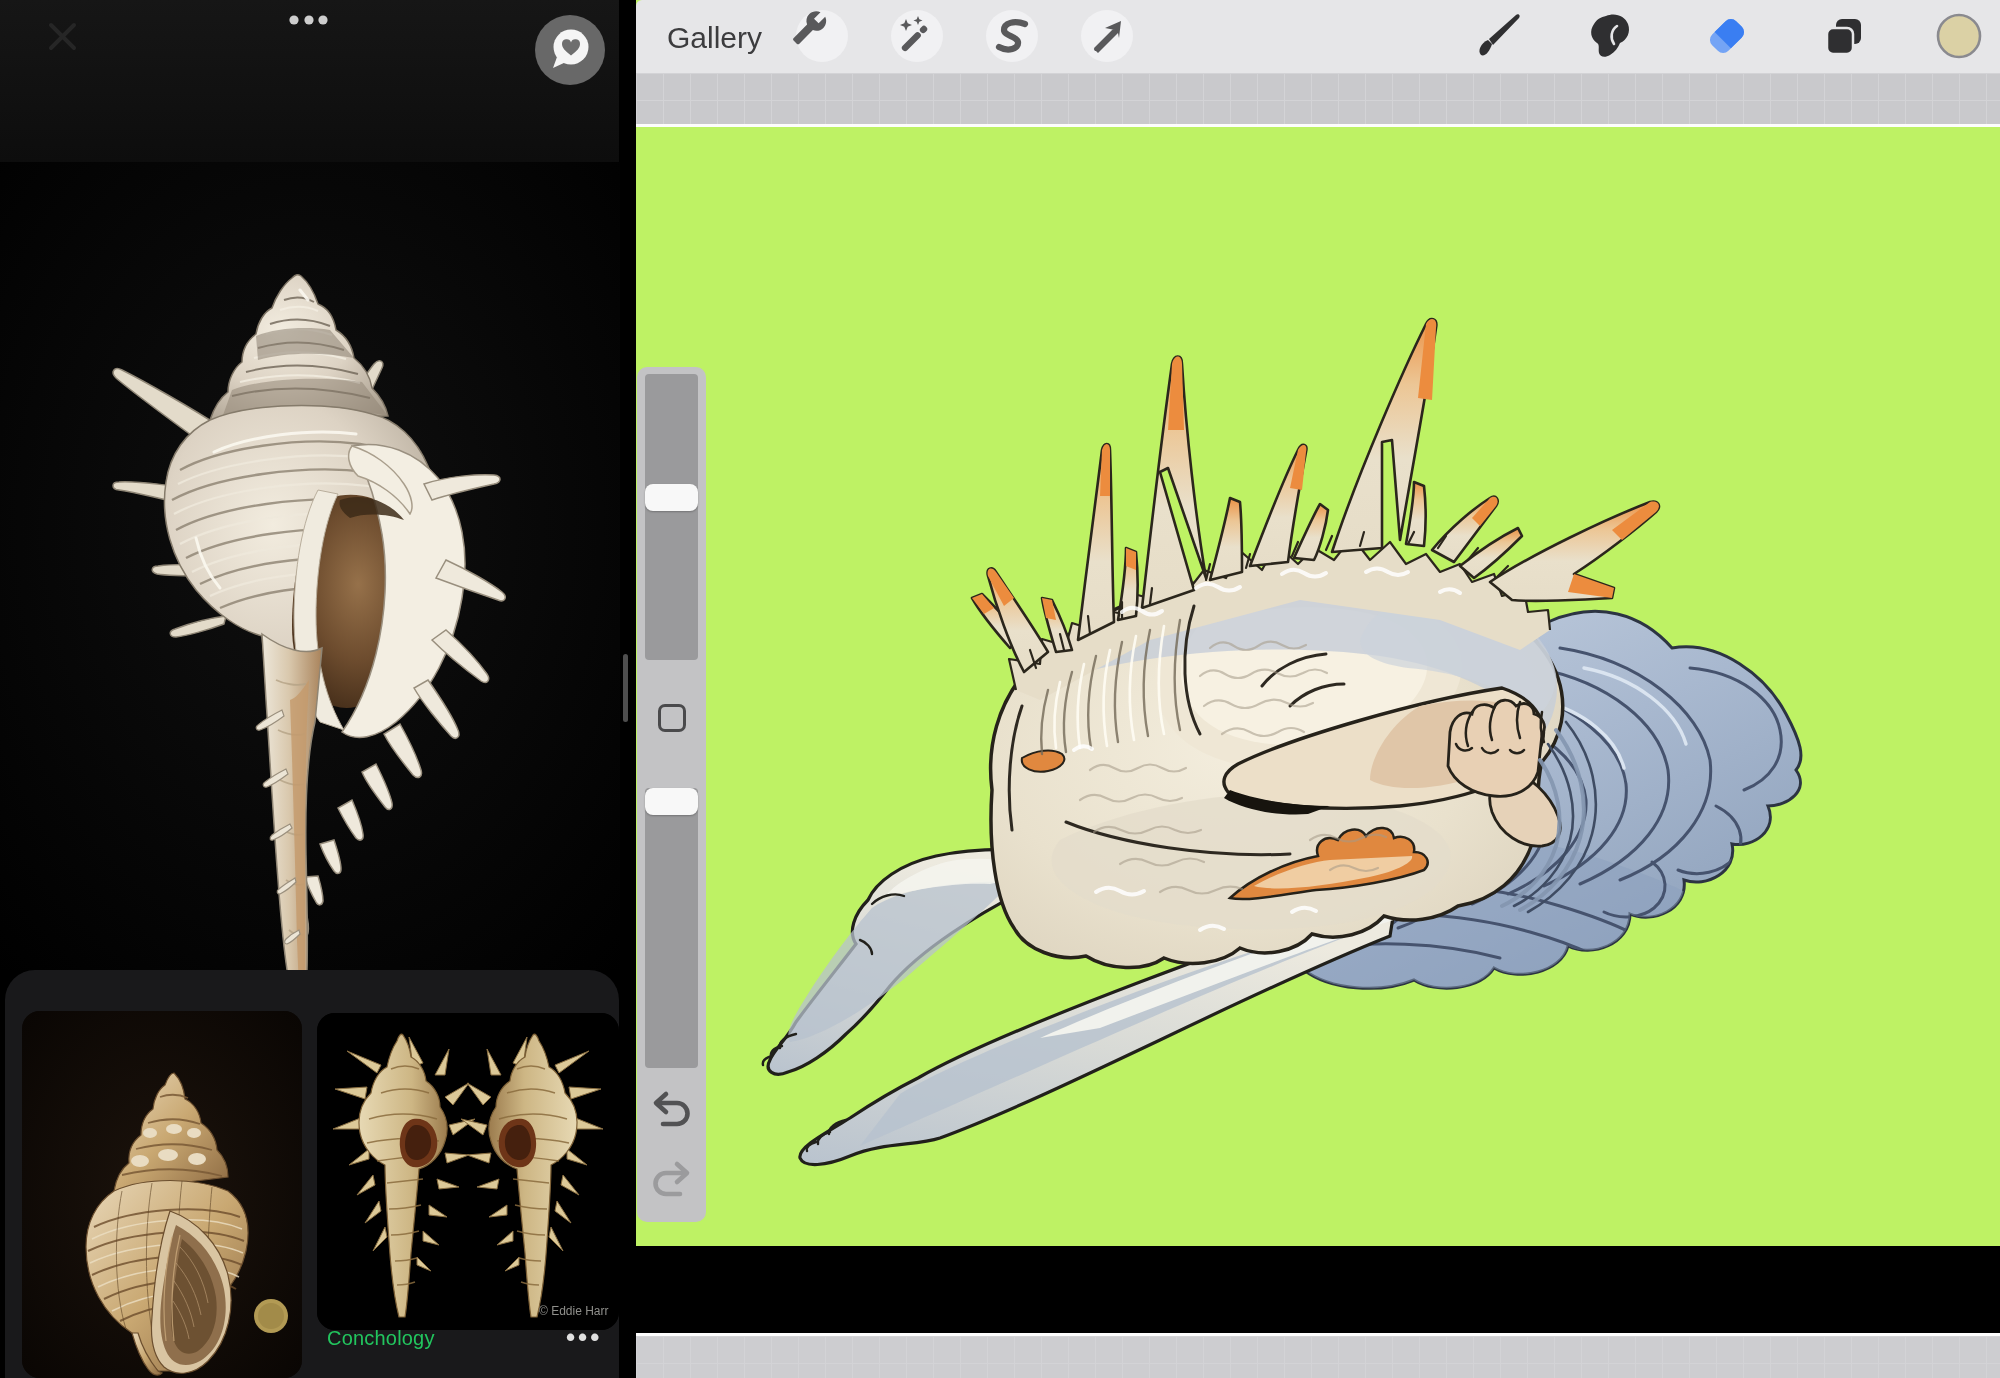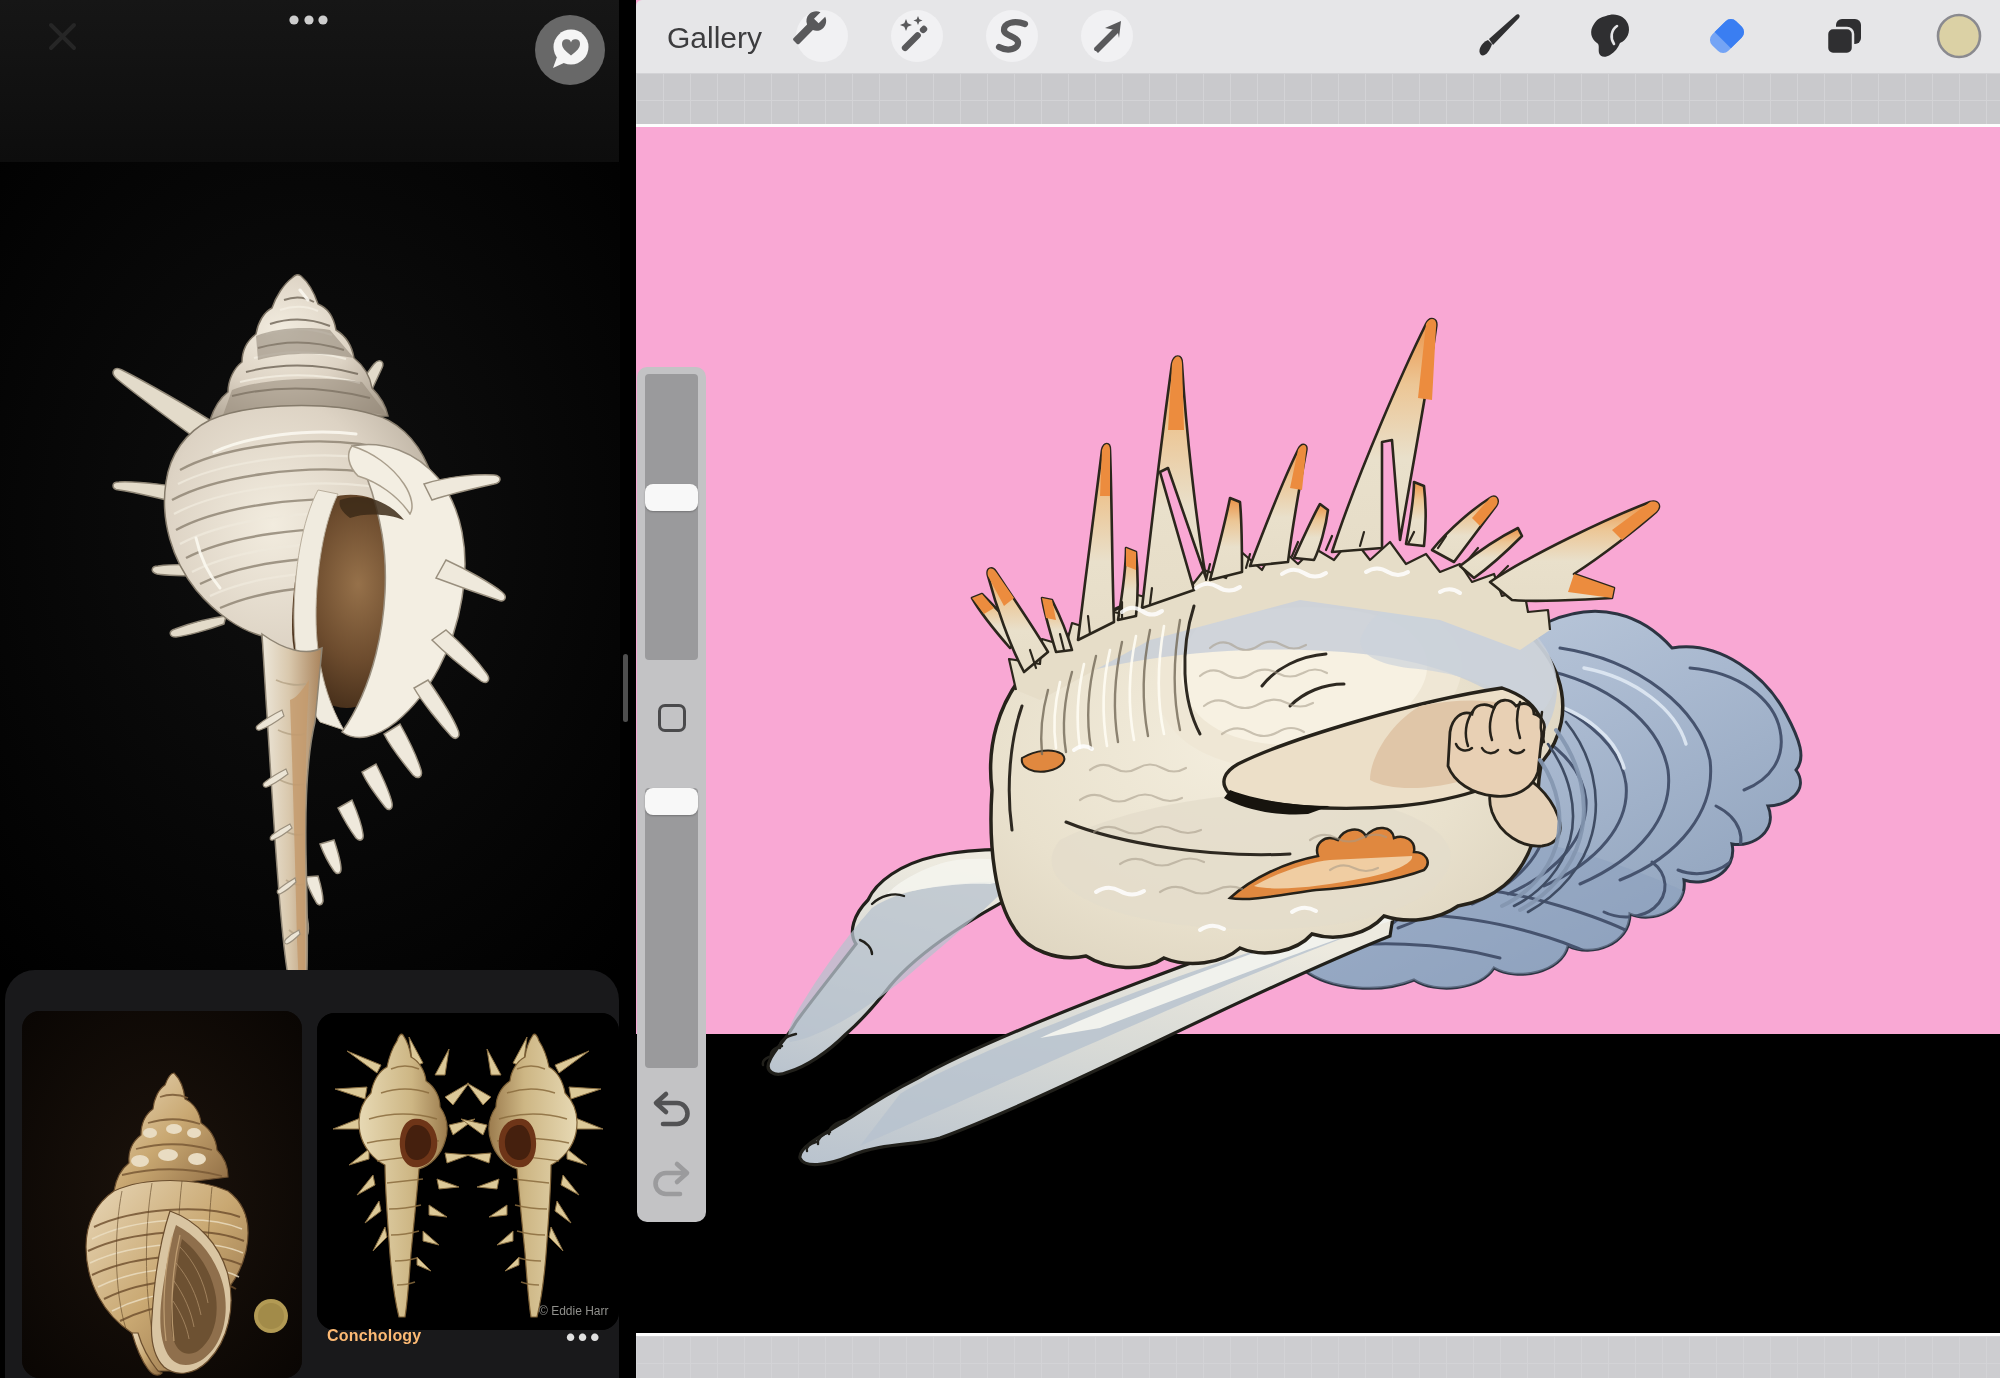--- a/index.html
+++ b/index.html
@@ -2,24 +2,24 @@
 <html><head><meta charset="utf-8">
 <style>
 html,body{margin:0;padding:0;width:2000px;height:1378px;background:#000;overflow:hidden;
 font-family:"Liberation Sans",sans-serif;position:relative}
 .abs{position:absolute}
 #leftpanel{left:0;top:0;width:556px;height:1378px;background:#000}
 #topbar{left:0;top:0;width:619px;height:162px;background:linear-gradient(#161616,#0d0d0d)}
 #sheet{left:5px;top:970px;width:614px;height:408px;border-radius:30px 30px 0 0;background:#19191b}
 #card1{left:22px;top:1011px;width:280px;height:367px;border-radius:18px;background:#0c0907;overflow:hidden}
 #card2{left:317px;top:1013px;width:302px;height:317px;border-radius:18px;background:#050505;overflow:hidden}
-#conch{left:327px;top:1327px;color:#fdba74;font-size:16px;font-weight:bold;letter-spacing:.2px}
+#conch{left:327px;top:1327px;color:#22c55e;font-size:20px;font-weight:normal;letter-spacing:.2px}
 #carddots{left:566px;top:1322px;color:#e0e0e0;font-size:26px;font-weight:bold;letter-spacing:3px}
 #divider{left:623px;top:654px;width:5px;height:68px;border-radius:3px;background:#4e4e4e}
-#rightpanel{left:636px;top:0;width:1364px;height:1034px;background:#f9a8d4}
+#rightpanel{left:636px;top:0;width:1364px;height:1246px;background:#bef264}
 #toolbar{left:0;top:0;width:1364px;height:73px;background:#e6e6e8;border-radius:6px 0 0 0}
 #deskTop{left:0;top:73px;width:1364px;height:51px;background-color:#c9c9cc}
 #whiteline{left:0;top:124px;width:1364px;height:3px;background:#fdfdfd}
 #deskBot{left:0;top:1333px;width:1364px;height:42px;background-color:#cdcdd0;border-top:3px solid #fdfdfd}
 .grid{background-image:linear-gradient(to right,#d3d3d6 1px,transparent 1px),linear-gradient(to bottom,#d3d3d6 1px,transparent 1px);background-size:27px 27px}
 #gallery{left:31px;top:21px;font-size:30px;color:#3c3c3e}
 .tbtn{width:52px;height:52px;border-radius:26px;background:#f1f1f3;top:10px}
 #sidebar{left:1px;top:367px;width:69px;height:855px;background:#c3c3c5;border-radius:10px}
 .track{left:8px;width:53px;background:#9a9a9c;border-radius:4px}
 .handle{left:8px;width:53px;height:27px;background:#f8f8f8;border-radius:8px;box-shadow:0 1px 2px rgba(0,0,0,.25)}

